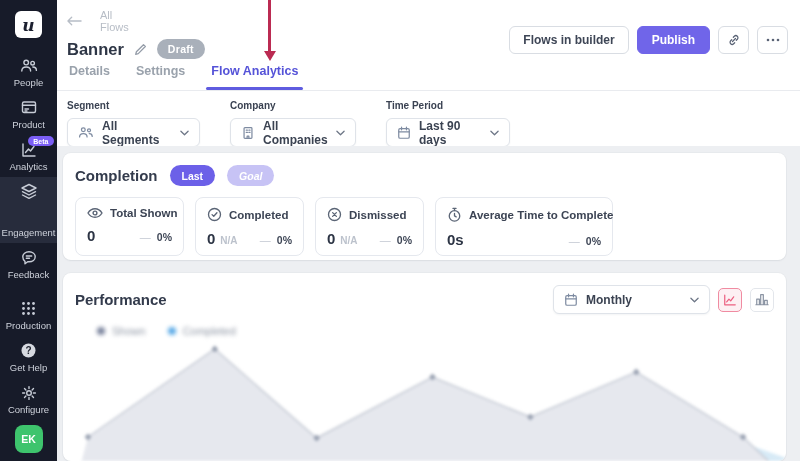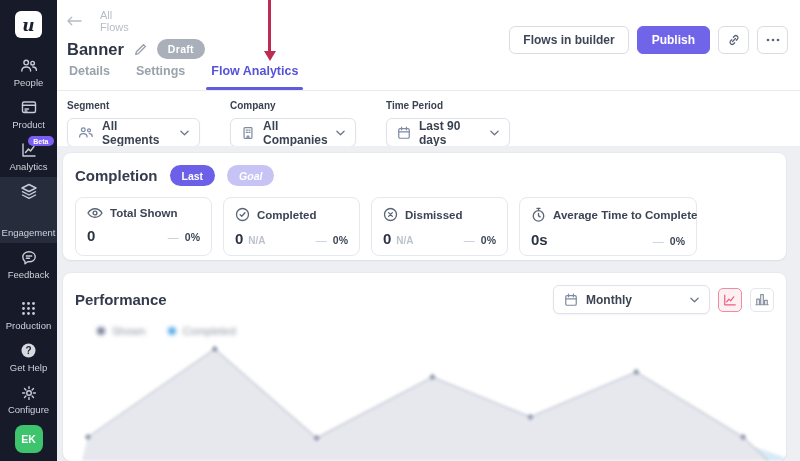--- a/index.html
+++ b/index.html
@@ -53,21 +53,21 @@
   
   .content { position:absolute; top:146px; left:0; right:0; bottom:0; background:#edeff2; padding:7px 14px 0 6px; }
   .panel { background:#fff; border-radius:8px; box-shadow:0 1px 2px rgba(20,30,60,.06), 0 0 0 1px rgba(20,30,60,.025); }
   .panel-completion { height:107px; padding:12px; margin-bottom:13px; }
   .comp-head { display:flex; align-items:center; gap:12px; }
   .panel-title { font-size:15px; font-weight:bold; color:#333b4c; }
   .pill { height:21px; border-radius:11px; color:#fff; font-size:10.5px; font-weight:bold; display:inline-flex; align-items:center; padding:0 12px; cursor:pointer; }
   .pill-flow { background:#6c60e8; }
   .pill-goal { background:#c7c3f5;font-style:italic; }
   .cards { display:flex; gap:11px; margin-top:11px; }
-  .card { border:1px solid #e5e8ee; border-radius:8px; height:59px; padding:9px 11px; width:137px; background:#fff; }
+  .card { border:1px solid #e5e8ee; border-radius:8px; height:59px; padding:9px 11px; width:109px; background:#fff; }
   .card.wide { width:178px; }
   .card-top { display:flex; align-items:center; gap:7px; color:#3c4454; font-size:11.5px; font-weight:bold; white-space:nowrap; }
   .card-top .cicon { color:#5b6576; display:flex; }
   .card-bottom { display:flex; align-items:baseline; margin-top:8px; }
   .card-value { font-size:15px; font-weight:bold; color:#2c3444; }
   .card-secondary { font-size:10px; color:#bcc2cc; margin-left:5px; font-weight:bold; }
   .card-delta { margin-left:auto; display:flex; gap:6px; align-items:baseline; }
   .delta-dash { color:#c2c7d1; font-size:11px; }
   .delta-pct { color:#3e4656; font-size:10.5px; font-weight:bold; }
 

